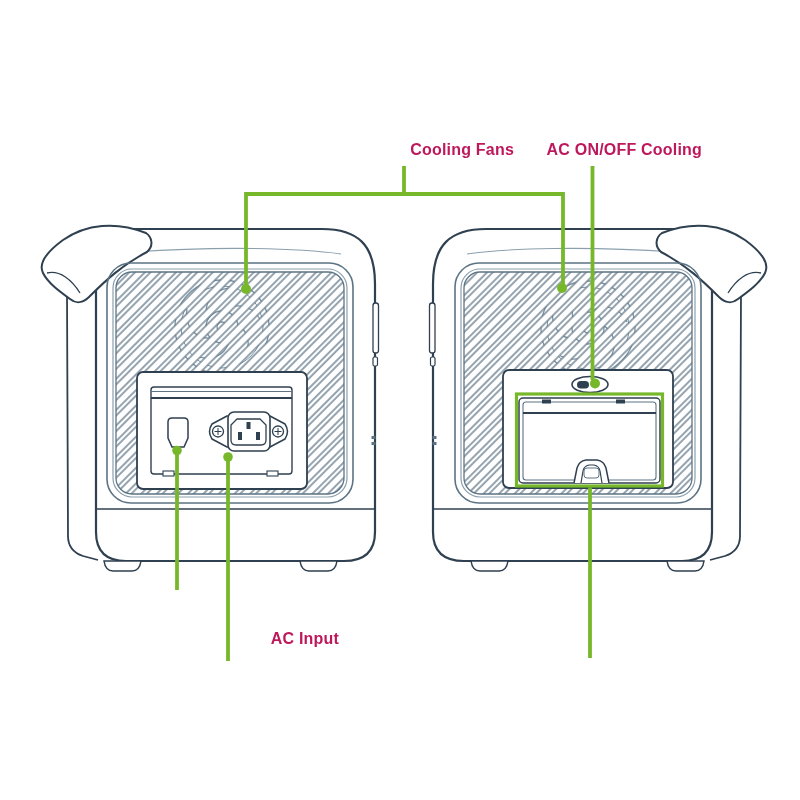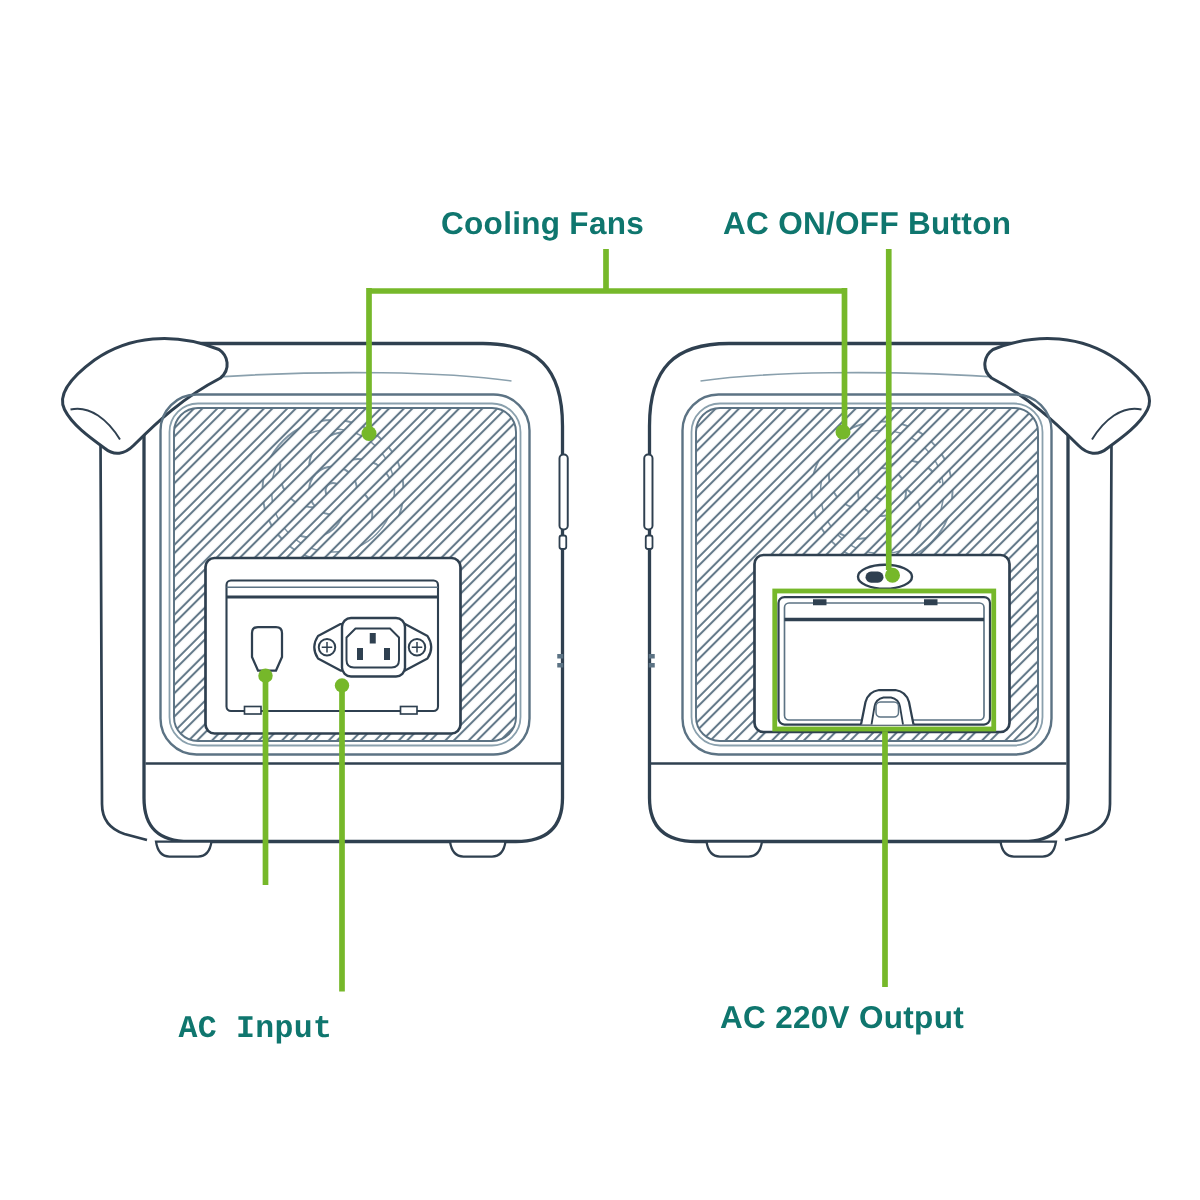--- a/index.html
+++ b/index.html
@@ -2,22 +2,22 @@
 <html><head>
 <meta charset="utf-8">
 <style>
   html,body{margin:0;padding:0;background:#ffffff;}
   .canvas{
     position:relative;width:800px;height:800px;background:#ffffff;overflow:hidden;
     font-family:"Liberation Sans","DejaVu Sans",sans-serif;
   }
   .diagram-svg{position:absolute;left:0;top:0;}
   .callout-label{
-    position:absolute;width:220px;text-align:left;
-    color:#0f766e;font-size:21px;font-weight:600;letter-spacing:.2px;line-height:21px;
+    position:absolute;width:220px;text-align:right;
+    color:#be185d;font-size:16px;font-weight:600;letter-spacing:.2px;line-height:21px;
   }
 </style>
 </head>
 <body>
 <div class="canvas">
 
 <svg class="diagram-svg" width="800" height="800" viewBox="0 0 800 800">
   <defs>
 
     <pattern id="hatch" width="11" height="11" patternUnits="userSpaceOnUse" patternTransform="rotate(-45)">
@@ -156,20 +156,19 @@
     <circle cx="246" cy="289" r="5"></circle>
     <circle cx="562" cy="288" r="5"></circle>
     <circle cx="595" cy="383.5" r="5"></circle>
     <circle cx="177" cy="450.5" r="4.8"></circle>
     <circle cx="228" cy="457" r="4.8"></circle>
   </g>
 </svg>
 
 <div class="callout-label" style="left:294px;top:139px;">Cooling Fans</div>
 
-<div class="callout-label" style="left:482px;top:139px;">AC ON/OFF Button</div>
+<div class="callout-label" style="left:482px;top:139px;">AC ON/OFF Cooling</div>
 
 
-<div class="callout-label" style="left:119px;top:676px;font-family:Liberation Mono, monospace;">AC Input</div>
+<div class="callout-label" style="left:119px;top:628px;">AC Input</div>
 
-<div class="callout-label" style="left:480px;top:668px;">AC 220V Output</div>
 
 </div>
 
 </body></html>

